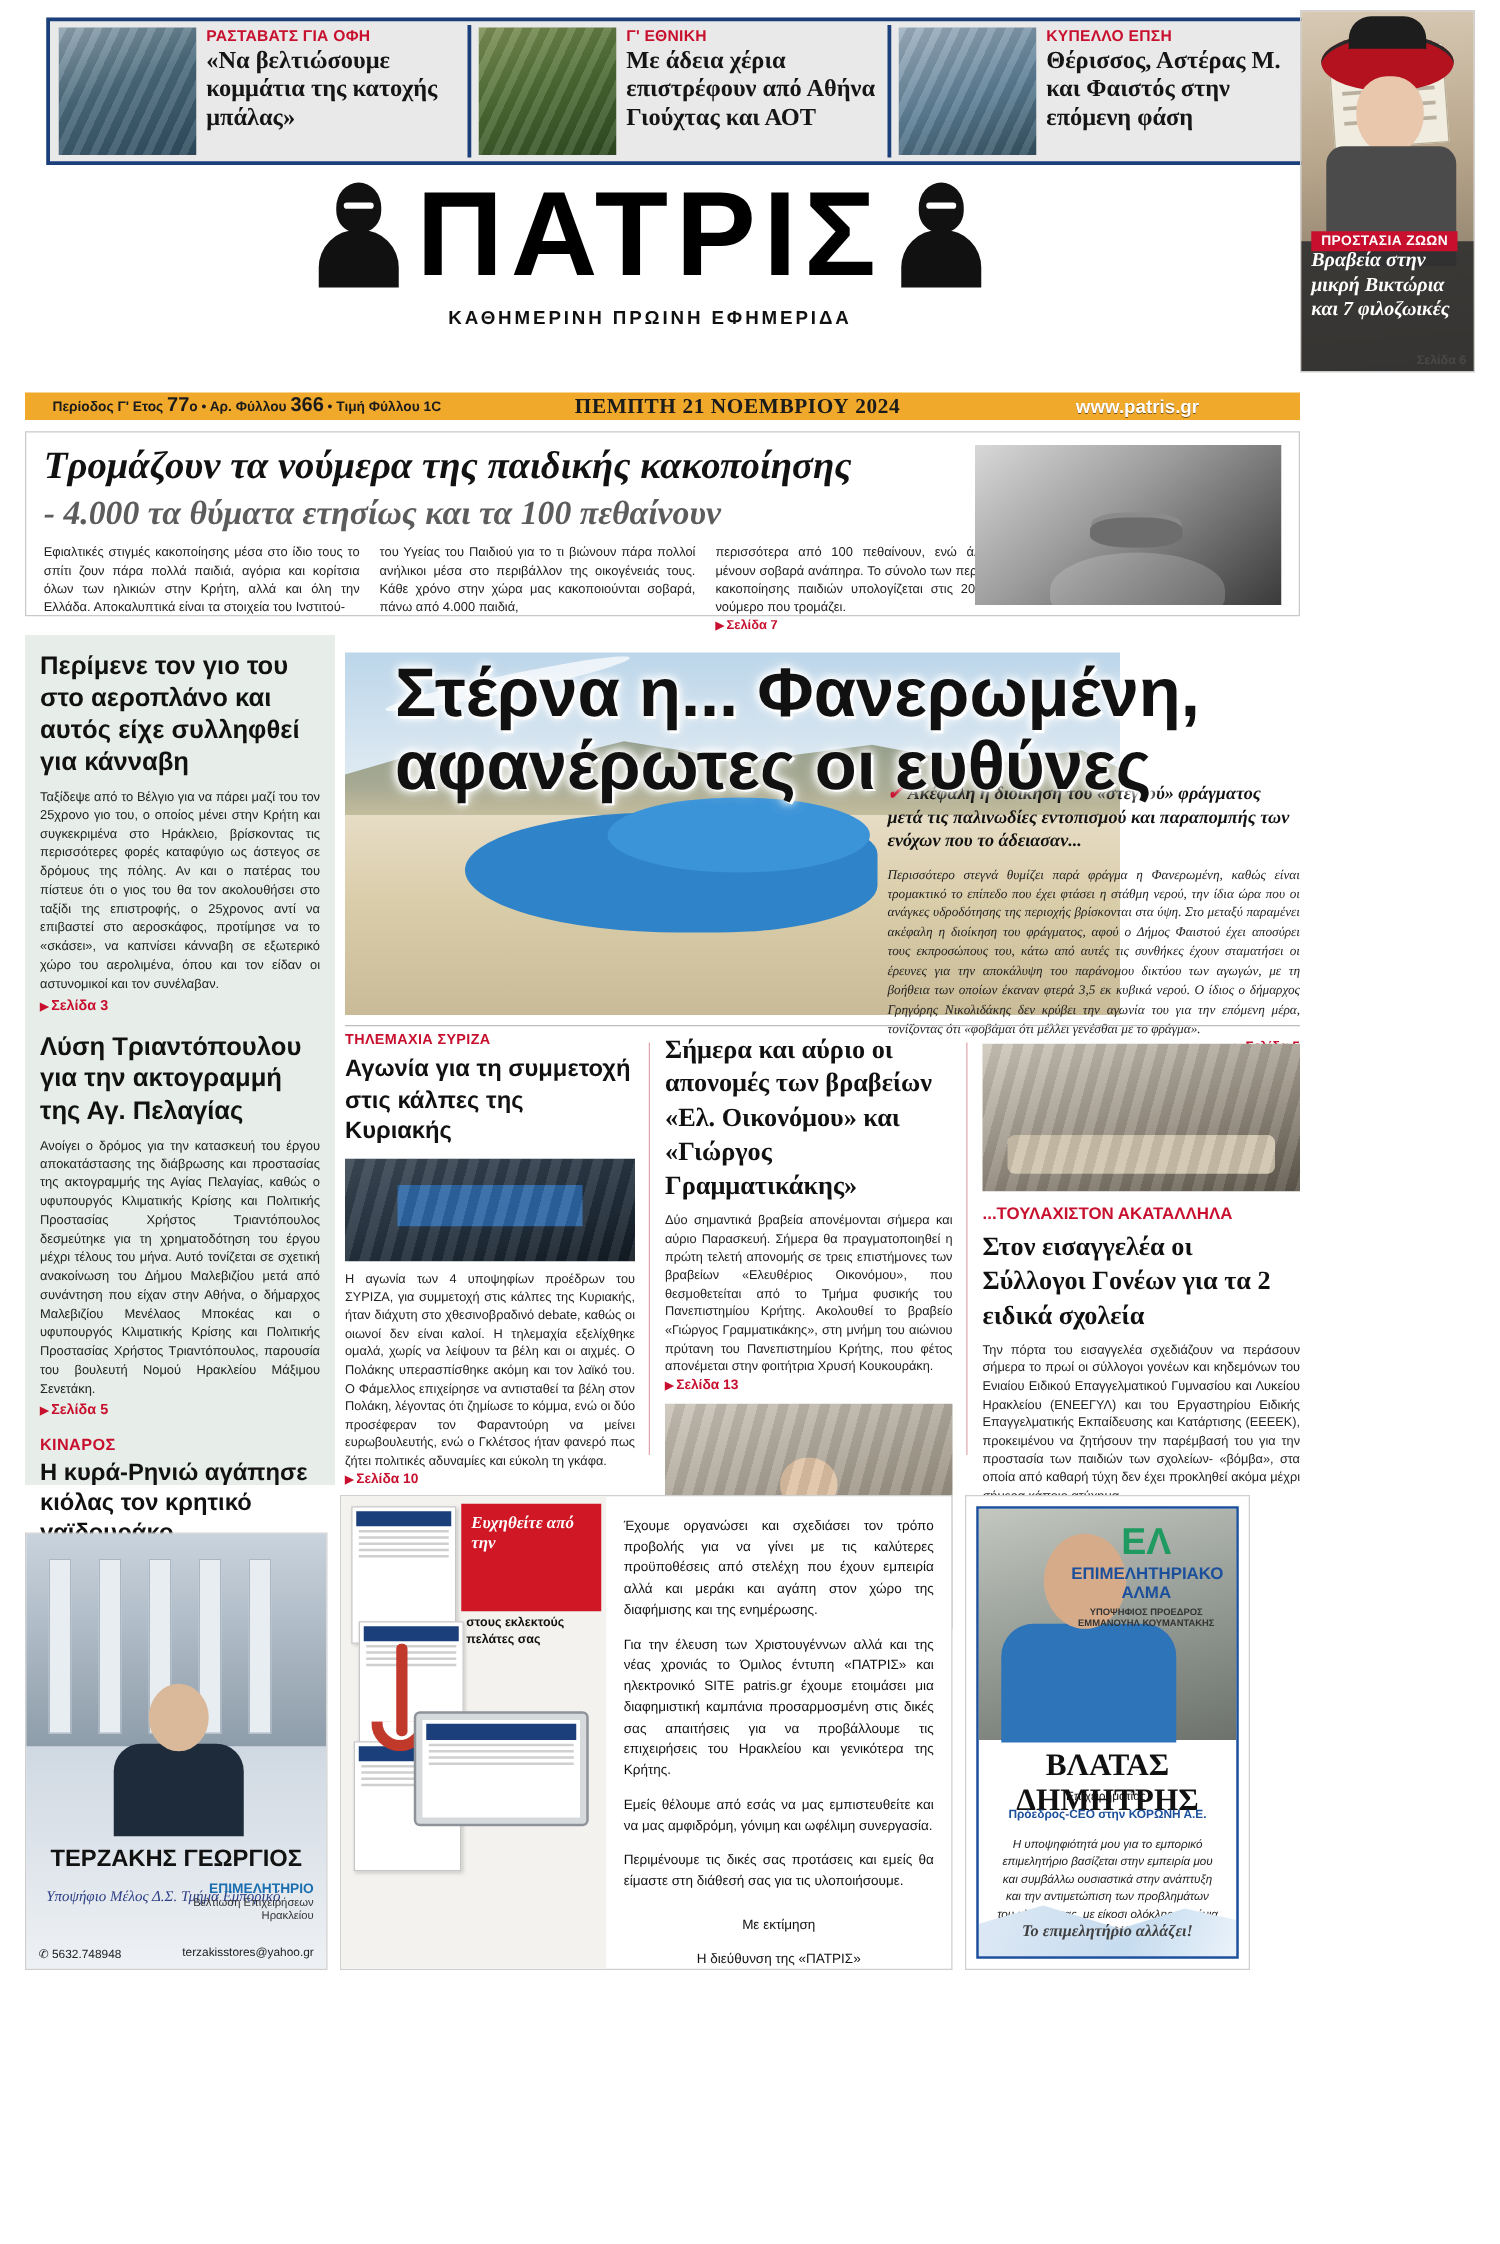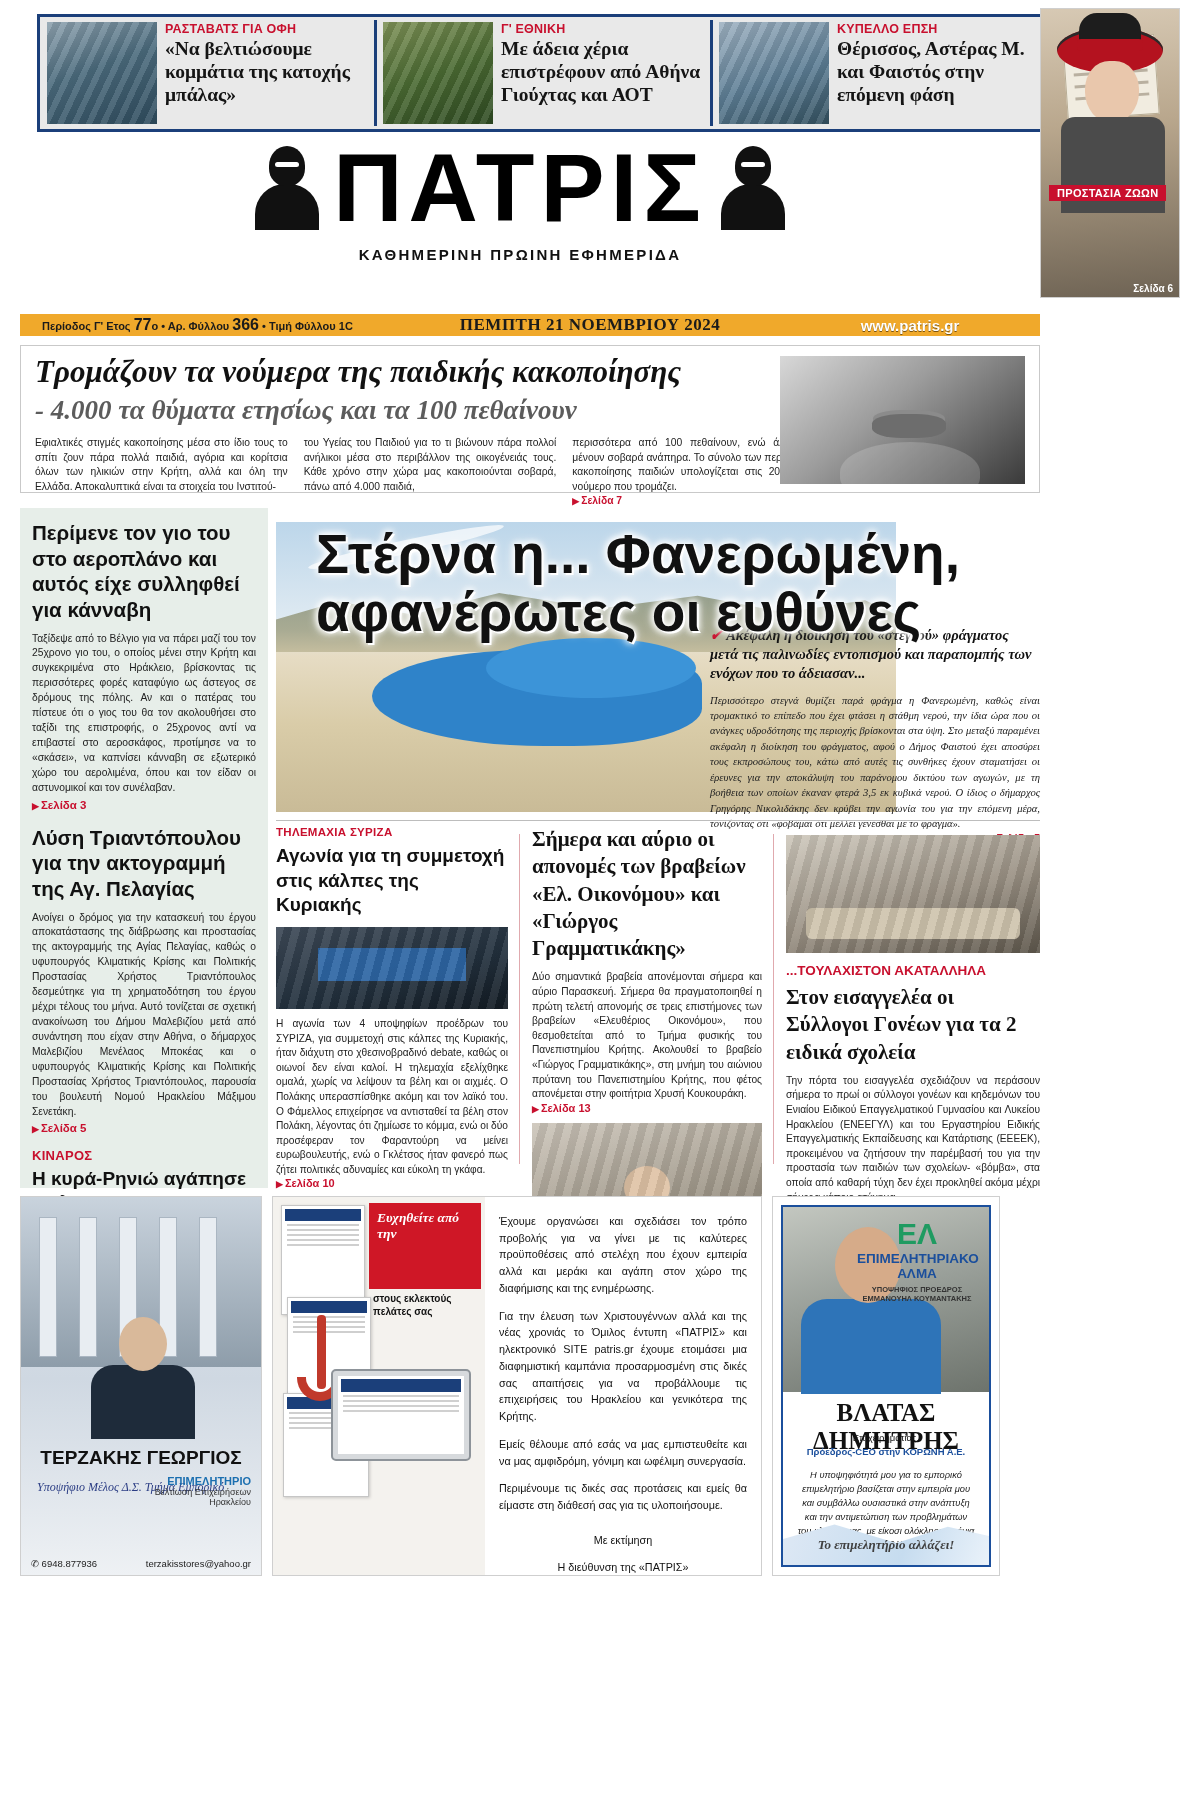--- a/index.html
+++ b/index.html
@@ -143,21 +143,21 @@
   .lw-photo::after{content:"";position:absolute;inset:0;background:repeating-linear-gradient(105deg,rgba(255,255,255,.08) 0 8px,rgba(0,0,0,.08) 8px 16px);}
   .lw-photo .scr{position:absolute;left:18%;top:26%;width:64%;height:40%;background:#2f6fb5;opacity:.85;}
   .lw-photo .tbl{position:absolute;left:8%;bottom:12%;width:84%;height:26%;background:#cfc4ae;border-radius:6px;}
   .lw-photo .suit{position:absolute;left:28%;bottom:0;width:44%;height:58%;background:#2b3a4a;border-radius:12px 12px 0 0;}
   .lw-photo .hd2{position:absolute;left:40%;bottom:52%;width:20%;height:24%;border-radius:50%;background:#e0c3a6;}
   .lw-red{color:#c8102e;font-weight:700;font-size:13.5px;margin-top:10px;}
 
   
   .ads{position:absolute;left:20px;top:1196px;width:1020px;height:380px;display:flex;gap:10px;}
   .ad{position:relative;overflow:hidden;}
-  .ad1{width:242px;border:1px solid #cfcfcf;background:linear-gradient(180deg,#e3e8ee 0%,#cfd8e2 48%,#eef1f4 100%);}
+  .ad1{width:242px;border:1px solid #cfcfcf;background:linear-gradient(180deg,#e3e8ee 0%,#cfd8e2 48%,#eef1f4 100%);margin-top:30px;}
   .ad1 .bld{position:absolute;left:0;top:0;width:100%;height:170px;background:linear-gradient(180deg,#c9d3dd,#8e9daa);}
   .ad1 .col{position:absolute;top:20px;width:18px;height:140px;background:#e8edf2;border:1px solid #aab6c2;}
   .ad1 .person{position:absolute;left:64px;top:120px;width:116px;height:120px;}
   .ad1 .person .h{position:absolute;left:34px;top:0;width:48px;height:54px;border-radius:50%;background:#d9b99a;}
   .ad1 .person .b{position:absolute;left:6px;top:48px;width:104px;height:74px;background:#1e2b3a;border-radius:22px 22px 0 0;}
   .ad1 .nm{position:absolute;left:0;top:250px;width:100%;text-align:center;font-weight:700;font-size:19px;color:#111;}
   .ad1 .sig{position:absolute;left:16px;top:282px;font-family:"Liberation Serif",serif;font-style:italic;font-size:12px;color:#2b3d84;line-height:1.35;}
   .ad1 .chm{position:absolute;right:10px;top:278px;width:104px;text-align:right;}
   .ad1 .chm .t1{font-size:11px;font-weight:700;color:#1b6fb0;}
   .ad1 .chm .t2{font-size:9px;color:#333;}
@@ -237,20 +237,23 @@
         <i></i>
         <i></i>
         <i></i>
       </div>
     <div class="hat"></div>
     <div class="hatcrown"></div>
     <div class="hatband"></div>
     <div class="face"></div>
     <div class="body"></div>
     <div class="promo-tag">ΠΡΟΣΤΑΣΙΑ ΖΩΩΝ</div>
+    <div class="promo-body">
+      <p>Βραβεία στην μικρή Βικτώρια και 7 φιλοζωικές</p>
+    </div>
     <div class="promo-page">Σελίδα 6</div>
   </div>
 
   <div class="masthead">
     <div class="mast-row">
       <div class="head-bust">
           <div class="sh"></div>
           <div class="hd"></div>
           <div class="ey"></div>
         </div>
@@ -390,21 +393,21 @@
           <div class="b"></div>
           <div class="h"></div>
         </div>
       <div class="nm">ΤΕΡΖΑΚΗΣ ΓΕΩΡΓΙΟΣ</div>
       <div class="sig">Υποψήφιο Μέλος Δ.Σ. Τμήμα Εμπορικό</div>
       <div class="chm">
         <div class="t1">ΕΠΙΜΕΛΗΤΗΡΙΟ</div>
         <div class="t2">Βελτίωση Επιχειρήσεων Ηρακλείου</div>
       </div>
       <div class="foot">
-        <span>✆ <span>6948.877936</span></span>
+        <span>✆ <span>5632.748948</span></span>
         <span>terzakisstores@yahoo.gr</span>
       </div>
     </div>
 
     <div class="ad ad2">
       <div class="leftpanel">
         <div class="np" style="left:8px;top:8px;width:84px;height:110px;">
           <div class="hdr"></div>
             <div class="ln"></div>
             <div class="ln"></div>

